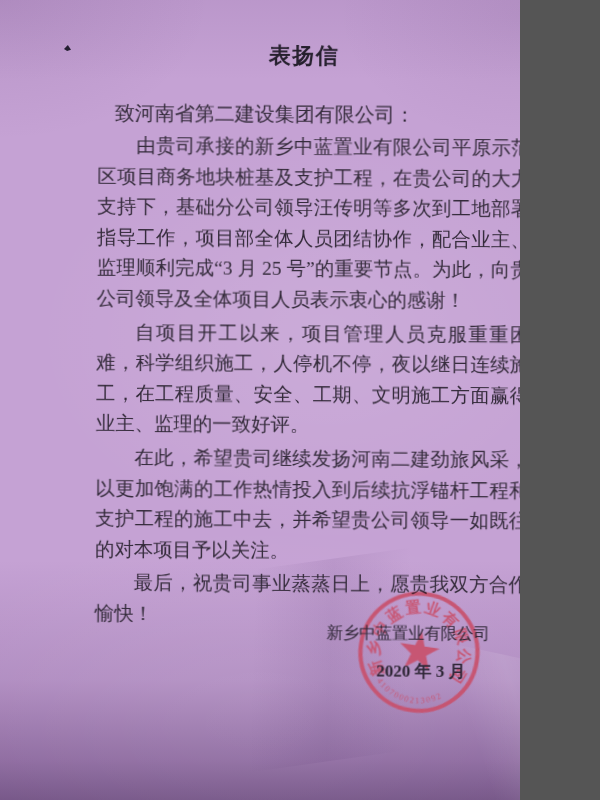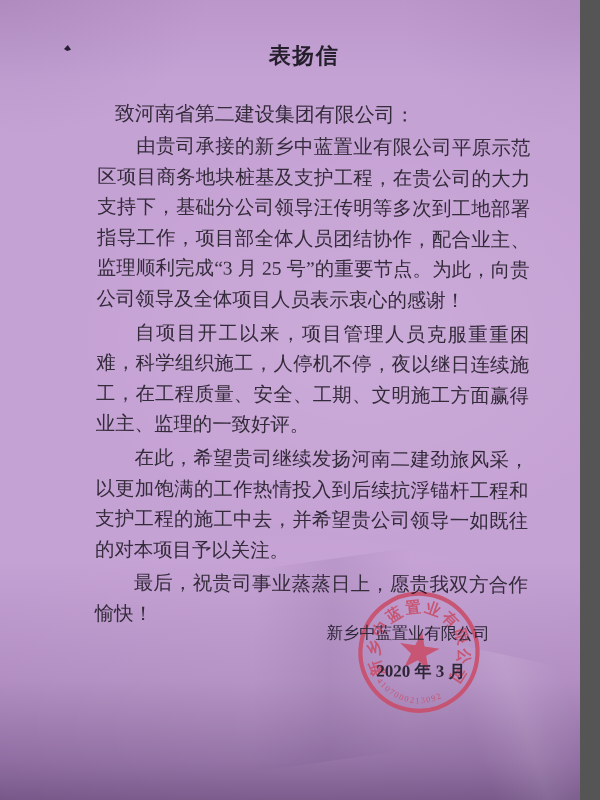--- a/index.html
+++ b/index.html
@@ -1,20 +1,20 @@
 <!DOCTYPE html>
 <html><head>
 <meta charset="utf-8">
 <style>
   html, body { margin: 0; padding: 0; background: #555; }
   * { box-sizing: border-box; }
 
   .photo {
     position: relative;
-    width: 580px;
+    width: 520px;
     height: 800px;
     overflow: hidden;
     background:
       radial-gradient(ellipse 420px 300px at 63% 42%, rgba(255,255,255,0.10), rgba(255,255,255,0) 70%),
       radial-gradient(ellipse 500px 260px at 50% 88%, rgba(255,255,255,0.07), rgba(255,255,255,0) 70%),
       radial-gradient(ellipse 300px 200px at 0% 0%, rgba(70,35,90,0.10), rgba(0,0,0,0) 70%),
       radial-gradient(ellipse 260px 180px at 100% 2%, rgba(70,35,90,0.08), rgba(0,0,0,0) 70%),
       linear-gradient(to bottom,
         rgba(95,55,120,0.10) 0%,
         rgba(0,0,0,0) 10%,

